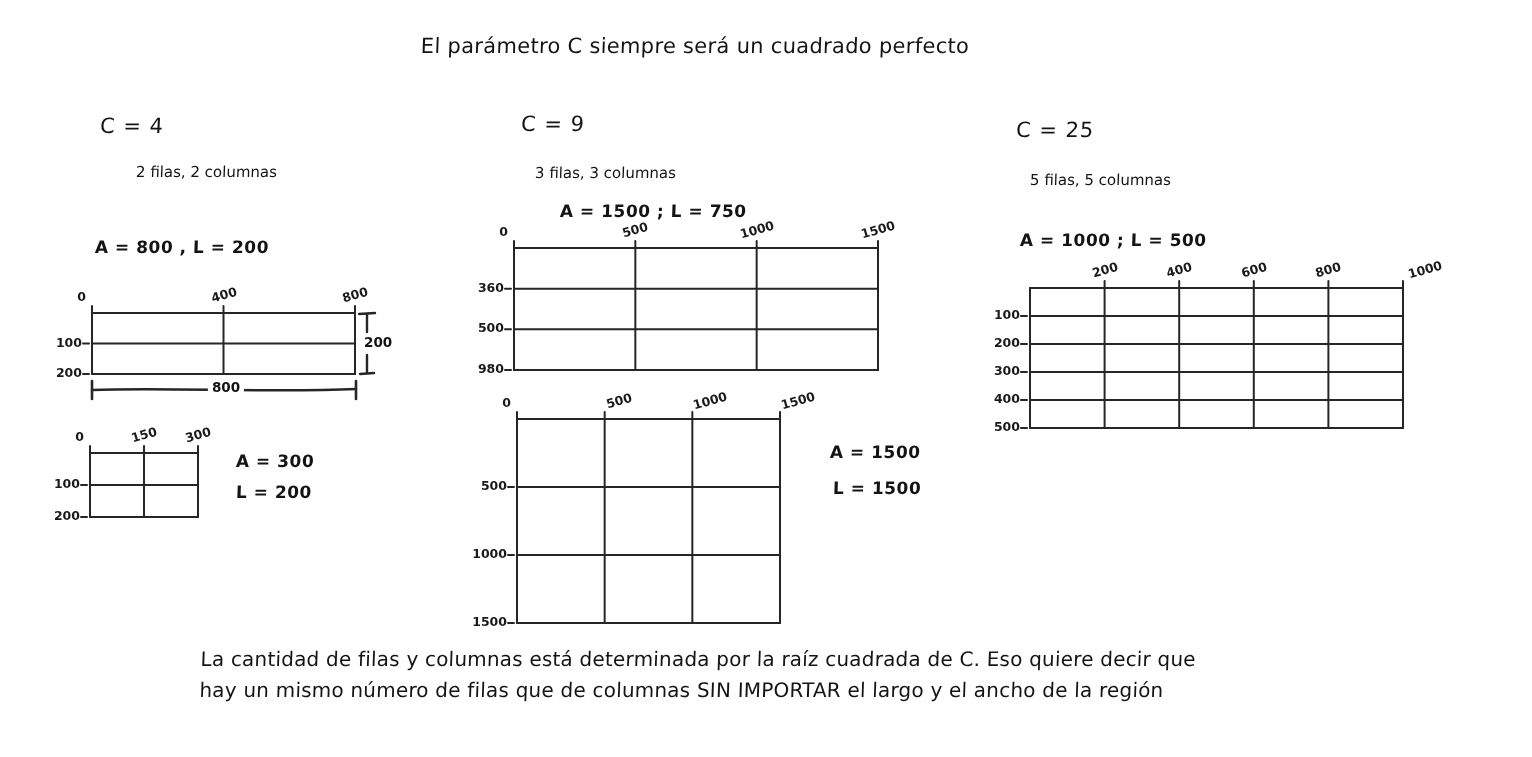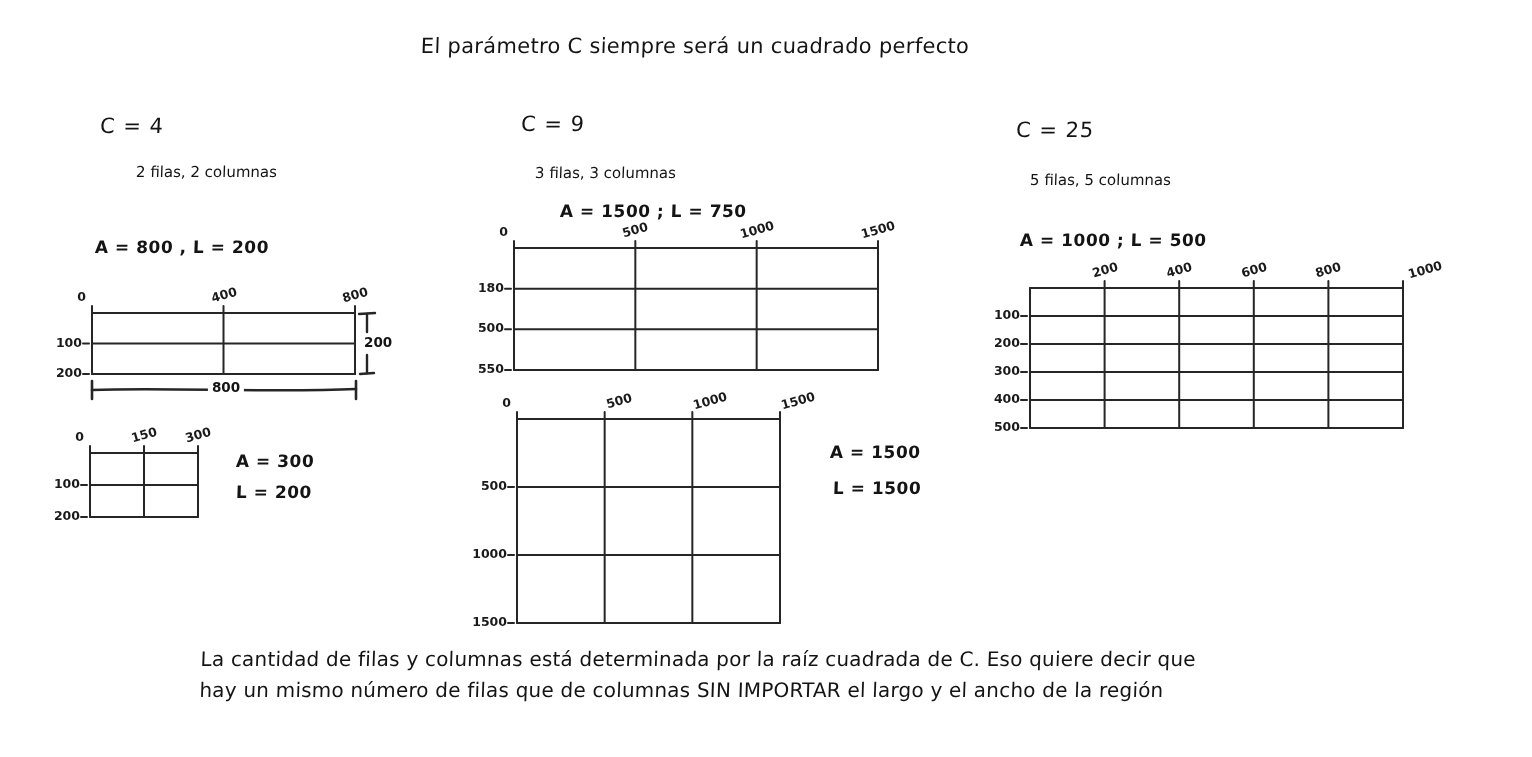--- a/index.html
+++ b/index.html
@@ -126,23 +126,23 @@
         <line x1="242.66666666666666" y1="-7" x2="242.66666666666666" y2="-1" stroke="#262626" stroke-width="2" stroke-linecap="round"></line>
         <line x1="364" y1="-7" x2="364" y2="-1" stroke="#262626" stroke-width="2" stroke-linecap="round"></line>
         <line x1="-9" y1="40.666666666666664" x2="-3" y2="40.666666666666664" stroke="#262626" stroke-width="2" stroke-linecap="round"></line>
         <line x1="-9" y1="81.33333333333333" x2="-3" y2="81.33333333333333" stroke="#262626" stroke-width="2" stroke-linecap="round"></line>
         <line x1="-9" y1="122" x2="-3" y2="122" stroke="#262626" stroke-width="2" stroke-linecap="round"></line>
       </svg>
       <div class="ticklab" style="left: -6px; top: -24px; transform: translateX(-100%);">0</div>
       <div class="ticklab" style="left: 121.333px; top: -26px; transform: translateX(-50%) rotate(-16deg);">500</div>
       <div class="ticklab" style="left: 242.667px; top: -26px; transform: translateX(-50%) rotate(-16deg);">1000</div>
       <div class="ticklab" style="left: 364px; top: -26px; transform: translateX(-50%) rotate(-16deg);">1500</div>
-      <div class="ticklab ylab" style="left: -54px; top: 31.6667px;">180</div>
+      <div class="ticklab ylab" style="left: -54px; top: 31.6667px;">360</div>
       <div class="ticklab ylab" style="left: -54px; top: 72.3333px;">500</div>
-      <div class="ticklab ylab" style="left: -54px; top: 113px;">550</div>
+      <div class="ticklab ylab" style="left: -54px; top: 113px;">980</div>
     </div>
   <div class="grid" style="left: 517px; top: 419px; width: 263px; height: 204px;">
       <svg width="263" height="204">
         <line x1="0" y1="0" x2="0" y2="204" stroke="#262626" stroke-width="2" stroke-linecap="round"></line>
         <line x1="87.66666666666667" y1="0" x2="87.66666666666667" y2="204" stroke="#262626" stroke-width="2" stroke-linecap="round"></line>
         <line x1="175.33333333333334" y1="0" x2="175.33333333333334" y2="204" stroke="#262626" stroke-width="2" stroke-linecap="round"></line>
         <line x1="263" y1="0" x2="263" y2="204" stroke="#262626" stroke-width="2" stroke-linecap="round"></line>
         <line x1="0" y1="0" x2="263" y2="0" stroke="#262626" stroke-width="2" stroke-linecap="round"></line>
         <line x1="0" y1="68" x2="263" y2="68" stroke="#262626" stroke-width="2" stroke-linecap="round"></line>
         <line x1="0" y1="136" x2="263" y2="136" stroke="#262626" stroke-width="2" stroke-linecap="round"></line>

